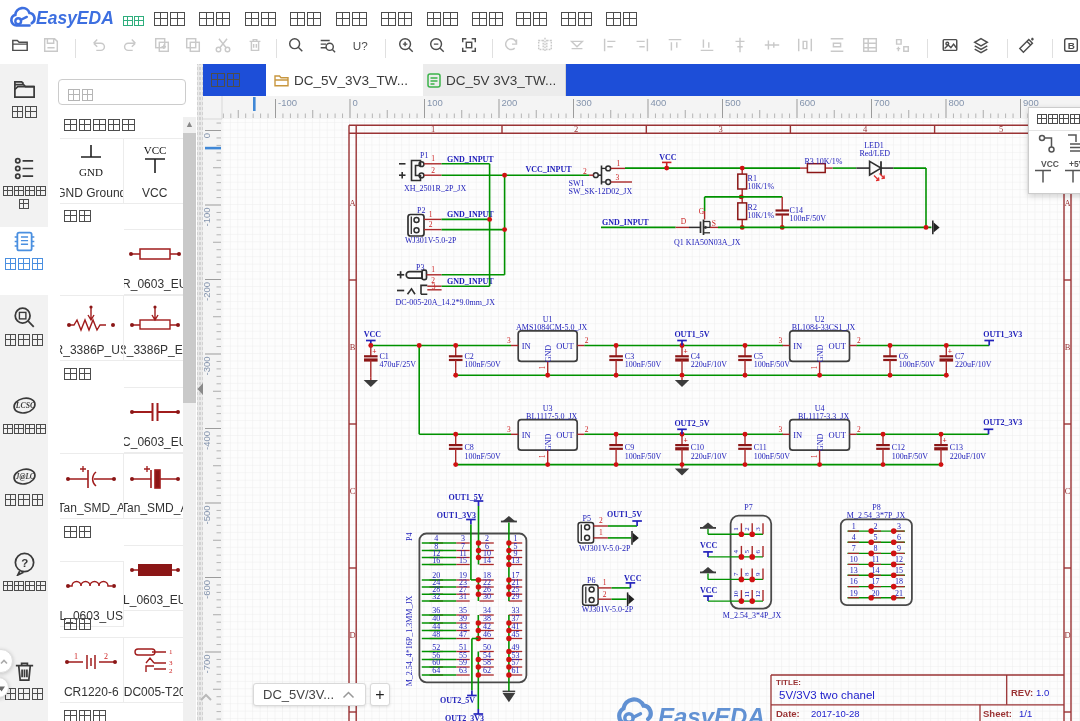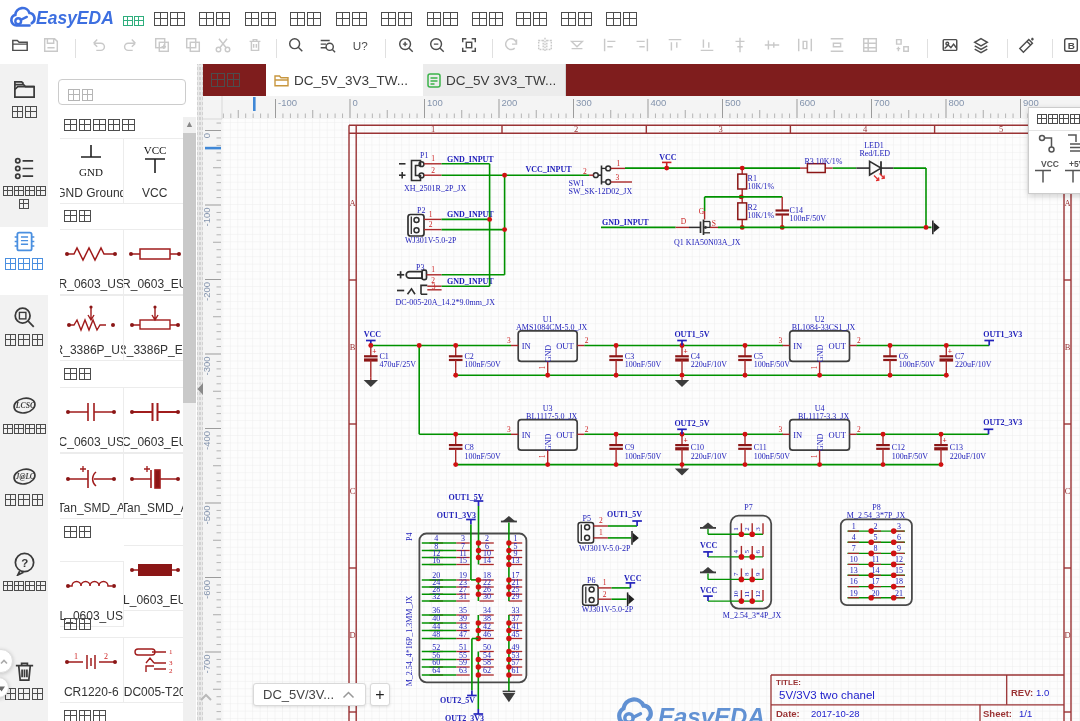--- a/index.html
+++ b/index.html
@@ -23,21 +23,21 @@
 #libpanel{position:absolute;left:48px;top:64px;width:149px;height:657px;background:#fff}
 #filter{position:absolute;left:10px;top:15px;width:128px;height:26px;border:1px solid #ccc;border-radius:4px;padding:5px 8px;color:#aaa}
 .hdr{position:absolute;left:15px;height:26px;display:flex;align-items:center;color:#4a4a4a}
 .cell{position:absolute;width:63.5px;height:66px;border-right:1px solid #ececec;border-bottom:1px solid #ececec;border-top:1px solid #ececec;overflow:hidden}
 .cico{height:47px;display:flex;align-items:center;justify-content:center}
 .clab{display:flex;justify-content:center;font-size:12px;color:#333;white-space:nowrap}
 #lscroll{position:absolute;left:135px;top:53px;width:13px;height:604px;background:#f0f0f0}
 #lthumb{position:absolute;left:0;top:16px;width:13px;height:270px;background:#c9c9c9}
 #gutter{position:absolute;left:197px;top:64px;width:6px;height:657px;background:#e9e9e9;
  background-image:radial-gradient(#bbb 0.8px,transparent 0.8px);background-size:3px 5px;background-position:1.5px 2px}
-#tabbar{position:absolute;left:203px;top:64px;width:877px;height:32px;background:#7f1d1d}
+#tabbar{position:absolute;left:203px;top:64px;width:877px;height:32px;background:#1d4ed8}
 .tab{position:absolute;top:0;height:32px;display:flex;align-items:center;font-size:13.5px;color:#3a3a3a}
 #canvas{position:absolute;left:203px;top:96px}
 #etools{position:absolute;left:1028px;top:107px;width:64px;height:87px;background:#fff;border:1px solid #ccc;box-shadow:0 2px 6px rgba(0,0,0,.18)}
 #etools .tt{height:23px;border-bottom:1px solid #e4e4e4;display:flex;align-items:center;padding-left:7px}
 #sheettab{position:absolute;left:253px;top:683px;width:113px;height:23px;background:#fff;border:1px solid #d9d9d9;border-radius:3px;box-shadow:0 1px 3px rgba(0,0,0,.12);font-size:13px;color:#444;display:flex;align-items:center;padding-left:9px}
 #plusbtn{position:absolute;left:370px;top:683px;width:20px;height:23px;background:#fff;border:1px solid #d9d9d9;border-radius:3px;box-shadow:0 1px 3px rgba(0,0,0,.12);font-size:16px;color:#222;display:flex;align-items:center;justify-content:center}
 .fcirc{position:absolute;background:#fff;border:1px solid #ddd;border-radius:50%;box-shadow:0 1px 4px rgba(0,0,0,.2)}
 </style></head><body>
 <div id="menubar">
  <svg style="position:absolute;left:7px;top:4px" width="140" height="26" viewBox="0 0 140 26">
@@ -280,34 +280,20 @@
         </svg>
       </div>
       <div class="clab">
         <span>VCC</span>
       </div>
     </div>
     <div class="hdr" style="top:139px">
       <i class="zh z13"></i>
       <i class="zh z13"></i>
     </div>
-    <div class="cell" style="left:12px;top:165px">
-      <div class="cico">
-        <svg width="58" height="28" viewBox="0 0 58 28">
-          <g stroke="#a01c1c" fill="none" stroke-width="1.5">
-            <path d="M5,14 h7 l3,-6 6,12 6,-12 6,12 6,-12 3,6 h11"></path>
-          </g>
-          <circle cx="5" cy="14" r="2" fill="#8b1616"></circle>
-          <circle cx="53" cy="14" r="2" fill="#8b1616"></circle>
-        </svg>
-      </div>
-      <div class="clab">
-        <span>R_0603_US</span>
-      </div>
-    </div>
     <div class="cell" style="left:75.5px;top:165px">
       <div class="cico">
         <svg width="58" height="28" viewBox="0 0 58 28">
           <g stroke="#a01c1c" fill="none" stroke-width="1.5">
             <path d="M5,14 h9 M44,14 h9"></path>
             <rect x="14" y="9" width="30" height="10"></rect>
           </g>
           <circle cx="5" cy="14" r="2" fill="#8b1616"></circle>
           <circle cx="53" cy="14" r="2" fill="#8b1616"></circle>
         </svg>
@@ -345,34 +331,20 @@
           <circle cx="29" cy="4" r="1.6" fill="#8b1616"></circle>
         </svg>
       </div>
       <div class="clab">
         <span>R_3386P_EU</span>
       </div>
     </div>
     <div class="hdr" style="top:297px">
       <i class="zh z13"></i>
       <i class="zh z13"></i>
-    </div>
-    <div class="cell" style="left:12px;top:323px">
-      <div class="cico">
-        <svg width="58" height="28" viewBox="0 0 58 28">
-          <g stroke="#a01c1c" fill="none" stroke-width="1.6">
-            <path d="M6,14 h20 M32,14 h20 M26,5 v18 M32,5 v18"></path>
-          </g>
-          <circle cx="6" cy="14" r="2" fill="#8b1616"></circle>
-          <circle cx="52" cy="14" r="2" fill="#8b1616"></circle>
-        </svg>
-      </div>
-      <div class="clab">
-        <span>C_0603_US</span>
-      </div>
     </div>
     <div class="cell" style="left:75.5px;top:323px">
       <div class="cico">
         <svg width="58" height="28" viewBox="0 0 58 28">
           <g stroke="#a01c1c" fill="none" stroke-width="2">
             <path d="M6,14 h20 M32,14 h20 M26.5,5 v18 M31.5,5 v18"></path>
           </g>
           <circle cx="6" cy="14" r="2" fill="#8b1616"></circle>
           <circle cx="52" cy="14" r="2" fill="#8b1616"></circle>
         </svg>

